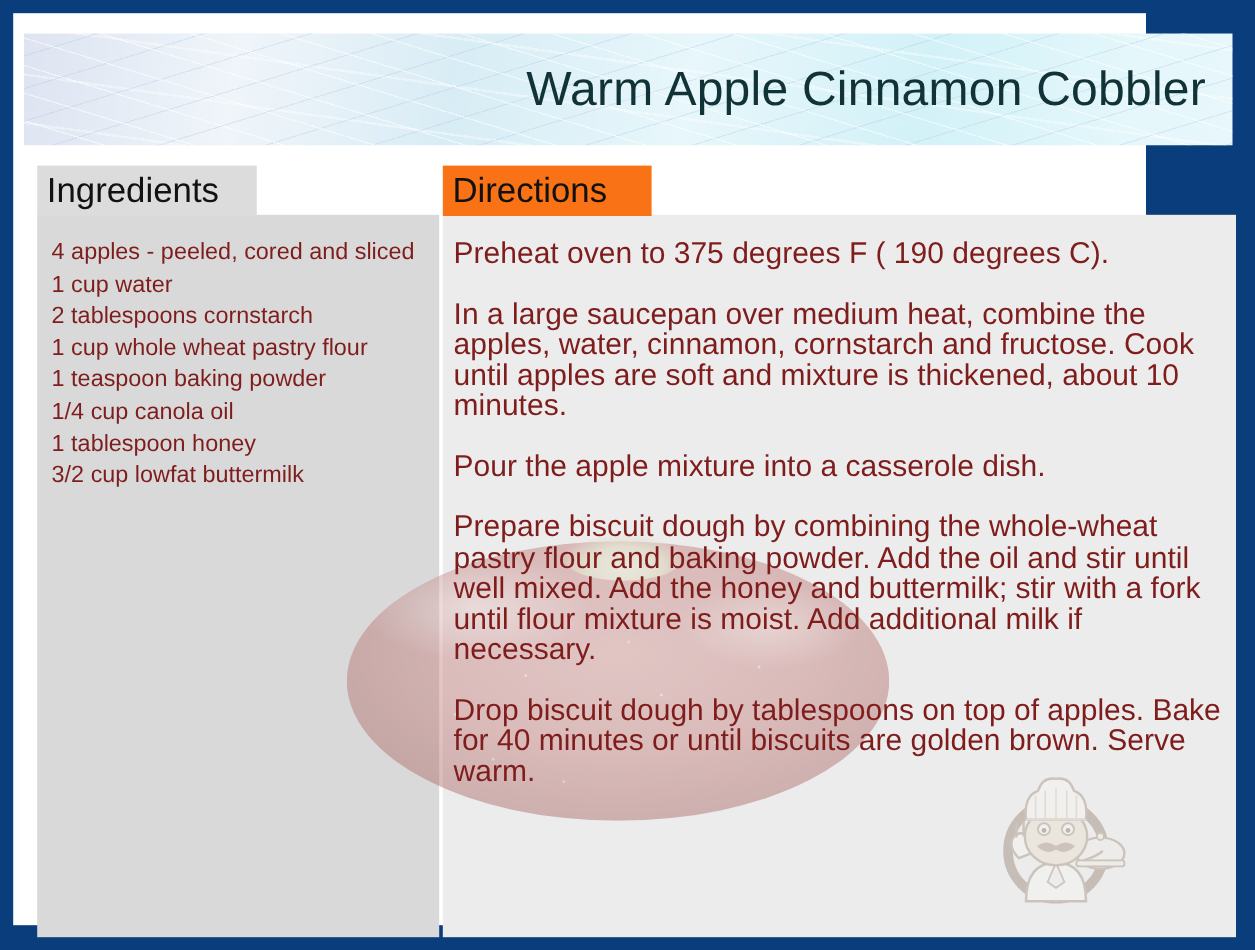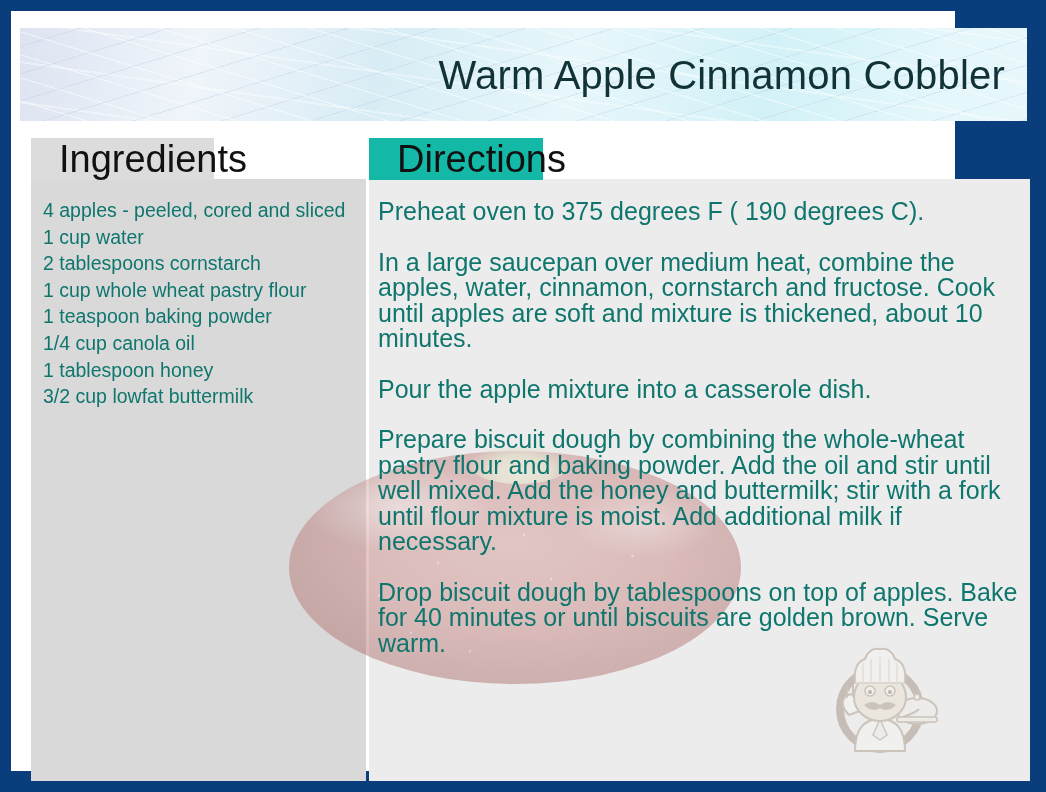--- a/index.html
+++ b/index.html
@@ -109,43 +109,43 @@
     border-radius: 50%;
     background: radial-gradient(ellipse at 50% 70%, #e8e3cd 0%, #d9cfae 45%, rgba(200,160,150,0) 80%);
   }
 
   
   .tab {
     position: absolute;
     z-index: 3;
     display: flex;
     align-items: center;
-    padding-left: 28px;
+    padding-left: 8px;
     box-sizing: border-box;
-    font-size: 38px;
+    font-size: 29px;
     color: #111111;
     font-weight: 400;
   }
   .panel {
     position: absolute;
     z-index: 1;
     box-sizing: border-box;
   }
   .panel-text {
     position: absolute;
     z-index: 4;
     box-sizing: border-box;
-    color: #0f766e;
+    color: #7f1d1d;
   }
 
   #ing-tab   { left: 20px;  top: 127px; width: 183px; height: 42px; background: #dcdcdc; }
   #ing-panel { left: 20px;  top: 168px; width: 335px; height: 602px; background: #d9d9d9; }
   #ing-text  { left: 20px;  top: 186px; width: 335px; padding: 0 12px 0 12px; font-size: 19.5px; line-height: 26.6px; }
 
-  #dir-tab   { left: 358px; top: 127px; width: 174px; height: 42px; background: #14b8a6; }
+  #dir-tab   { left: 358px; top: 127px; width: 174px; height: 42px; background: #f97316; }
   #dir-panel { left: 358px; top: 168px; width: 661px; height: 602px; background: #ececec; }
   #dir-text  { left: 358px; top: 188px; width: 661px; padding: 0 12px 0 9px; font-size: 25px; line-height: 25.5px; }
   #dir-text p { margin: 0 0 25px 0; }
   #dir-text p:last-child { margin-bottom: 0; }
 
   .ing-line { white-space: normal; }
 
   
   #chef-logo {
     position: absolute;

